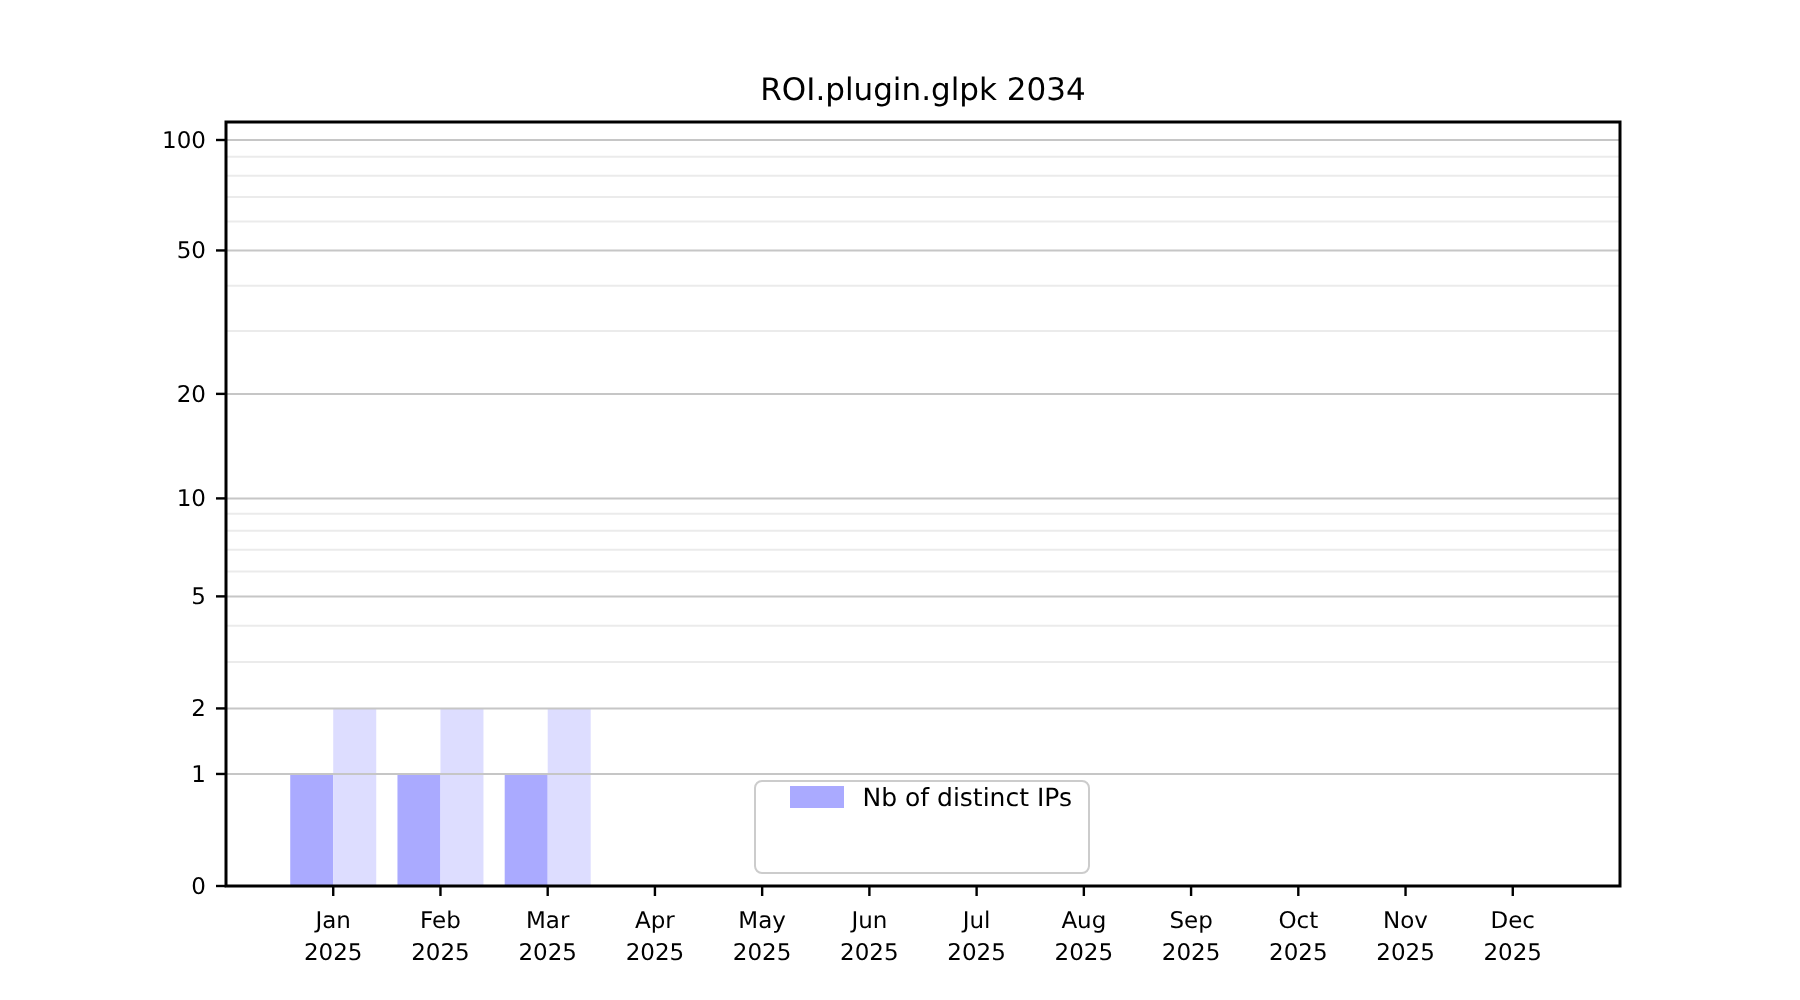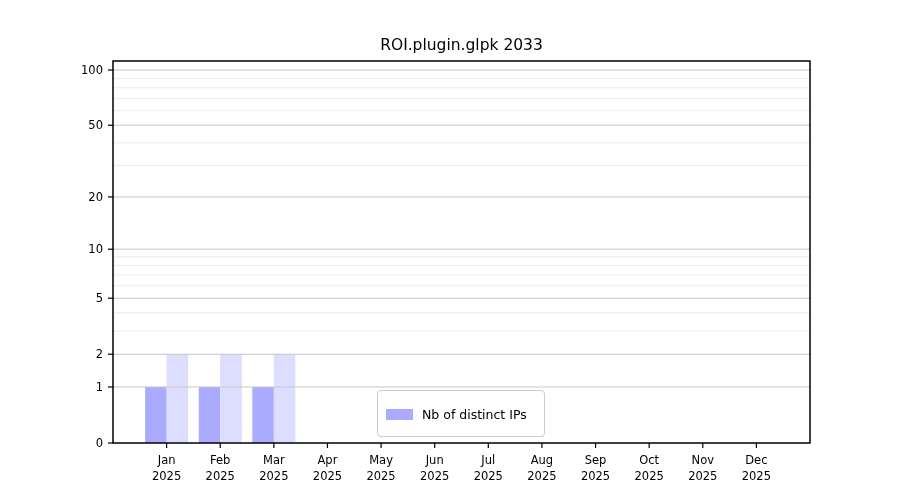--- a/index.html
+++ b/index.html
@@ -25,35 +25,36 @@
   .legend {
     position: absolute;
     left: 377px;
     top: 390px;
     width: 168px;
     height: 47px;
     box-sizing: border-box;
     background: #ffffff;
     border: 1px solid #cccccc;
     border-radius: 4px;
-    padding: 16px 8px 6px 8px;
+    padding: 0 8px 6px 8px;
     display: flex;
-    flex-direction: row;
+    flex-direction: column;
     justify-content: space-between;
+    align-items: flex-end;
   }
   .legend-row { display: flex; align-items: center; gap: 9px; height: 15px; }
   .legend-swatch { width: 27px; height: 11px; display: inline-block; flex: none; }
   .legend-label { font-size: 12.5px; color: #000000; line-height: 15px; white-space: nowrap; }
 </style>
 </head>
 <body>
 
 <div class="figure">
 
-  <div class="chart-title">ROI.plugin.glpk 2033</div>
+  <div class="chart-title">ROI.plugin.glpk 2034</div>
 
   <svg id="chart-svg" width="900" height="500">
       <rect x="145.1153846153846" y="386.9789497575644" width="21.5" height="56.02105024243559" fill="#aaaaff"></rect>
       <rect x="198.73076923076923" y="386.9789497575644" width="21.5" height="56.02105024243559" fill="#aaaaff"></rect>
       <rect x="252.3461538461538" y="386.9789497575644" width="21.5" height="56.02105024243559" fill="#aaaaff"></rect>
       <rect x="166.6153846153846" y="354.2087361147237" width="21.5" height="88.7912638852763" fill="#ddddff"></rect>
       <rect x="220.23076923076923" y="354.2087361147237" width="21.5" height="88.7912638852763" fill="#ddddff"></rect>
       <rect x="273.8461538461538" y="354.2087361147237" width="21.5" height="88.7912638852763" fill="#ddddff"></rect>
       <line x1="113" x2="810" y1="330.9578995151288" y2="330.9578995151288" stroke="#ebebeb" stroke-width="1"></line>
       <line x1="113" x2="810" y1="312.92314953699224" y2="312.92314953699224" stroke="#ebebeb" stroke-width="1"></line>

